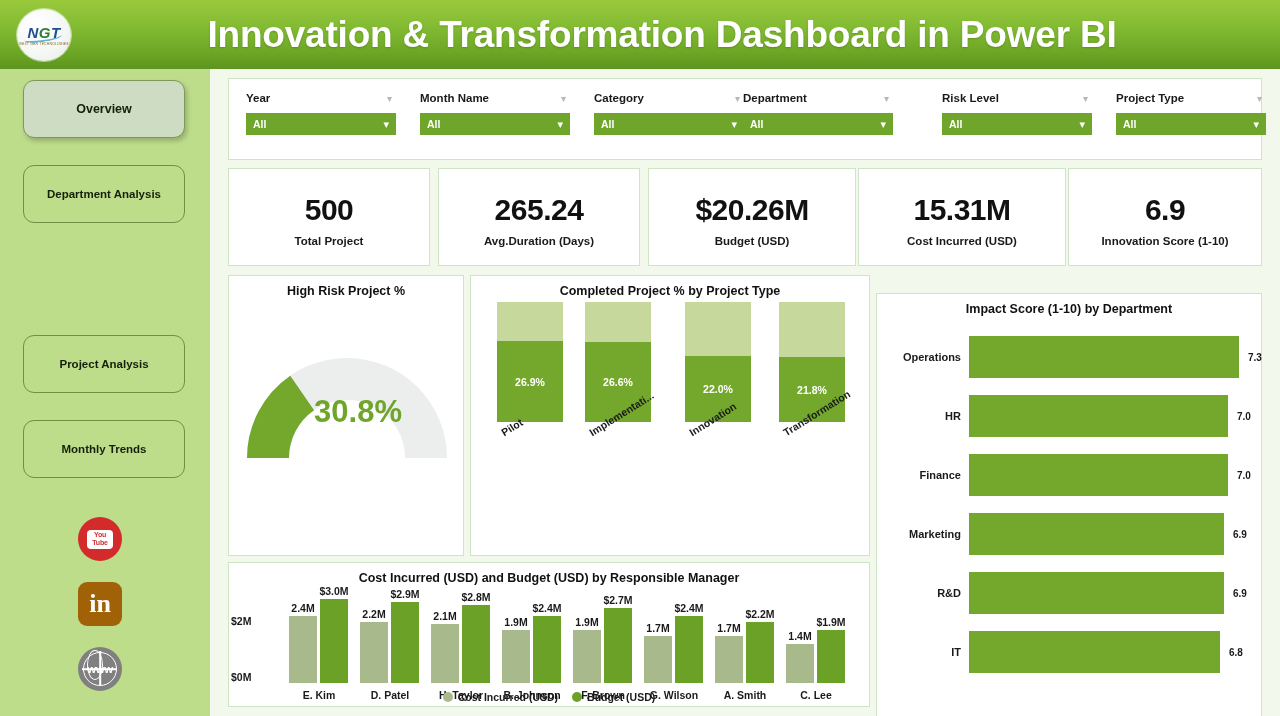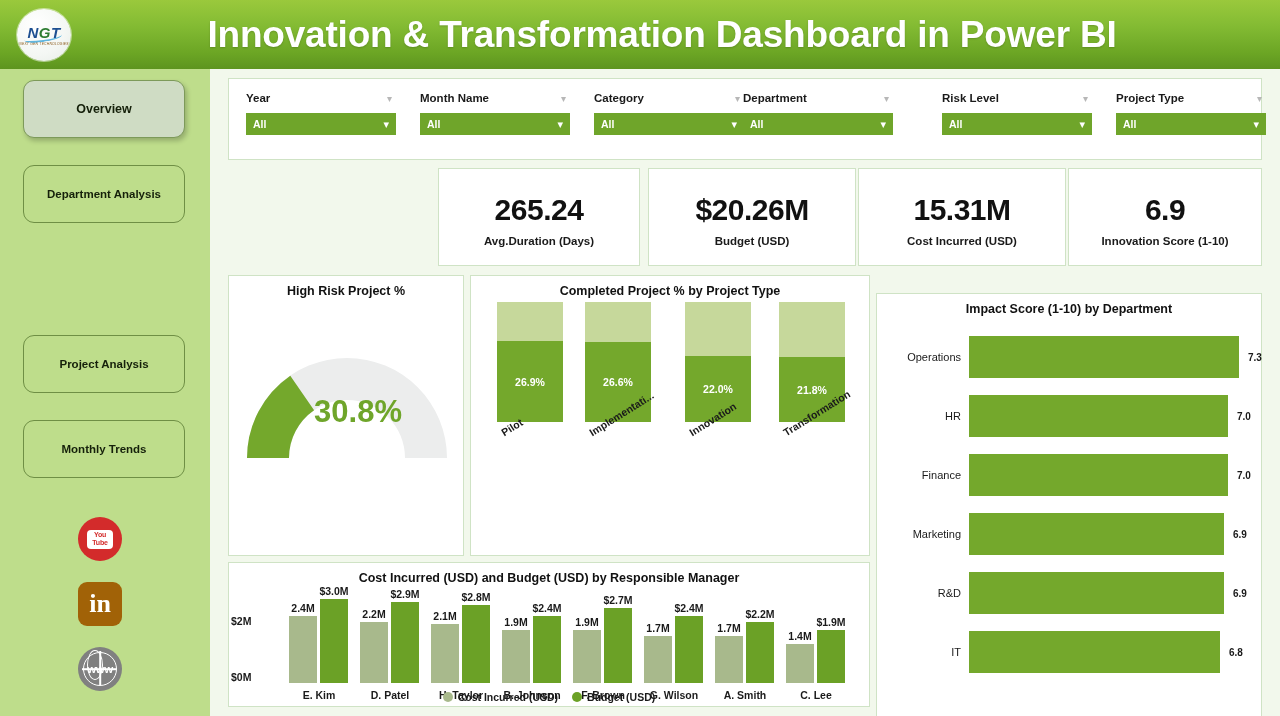--- a/index.html
+++ b/index.html
@@ -176,21 +176,21 @@
     font-size: 10.5px; font-weight: bold; color: #1a1a1a;
     transform: rotate(-32deg); transform-origin: left top;
     white-space: nowrap;
   }
 
   
   .imp-panel { left: 666px; top: 206px; width: 386px; height: 432px; margin-top: 18px; }
   .imp-row { position: absolute; left: 0; width: 100%; height: 58px; }
   .imp-name {
     position: absolute; left: 0; width: 76px; top: 50%; transform: translateY(-50%);
-    text-align: right; font-size: 11px; font-weight: normal; color: #1a1a1a;
+    text-align: right; font-size: 11px; font-weight: bold; color: #1a1a1a;
   }
   .imp-bar {
     position: absolute; left: 84px; top: 50%; transform: translateY(-50%);
     height: 42px; background: #74a82c;
   }
   .imp-val {
     position: absolute; top: 50%; transform: translateY(-50%);
     font-size: 10px; font-weight: bold; color: #1a1a1a;
   }
 
@@ -329,20 +329,24 @@
             <span>Project Type</span>
             <span class="chev">▾</span>
           </div>
         <div class="slicer-drop">
             <span>All</span>
             <span class="chev-w">▾</span>
           </div>
       </div>
     </div>
 
+    <div class="panel kpi" style="left:18px;width:202px">
+      <div class="kpi-val">500</div>
+      <div class="kpi-lbl">Total Project</div>
+    </div>
     <div class="panel kpi" style="left:228px;width:202px">
       <div class="kpi-val">265.24</div>
       <div class="kpi-lbl">Avg.Duration (Days)</div>
     </div>
     <div class="panel kpi" style="left:438px;width:208px">
       <div class="kpi-val">$20.26M</div>
       <div class="kpi-lbl">Budget (USD)</div>
     </div>
     <div class="panel kpi" style="left:648px;width:208px">
       <div class="kpi-val">15.31M</div>

